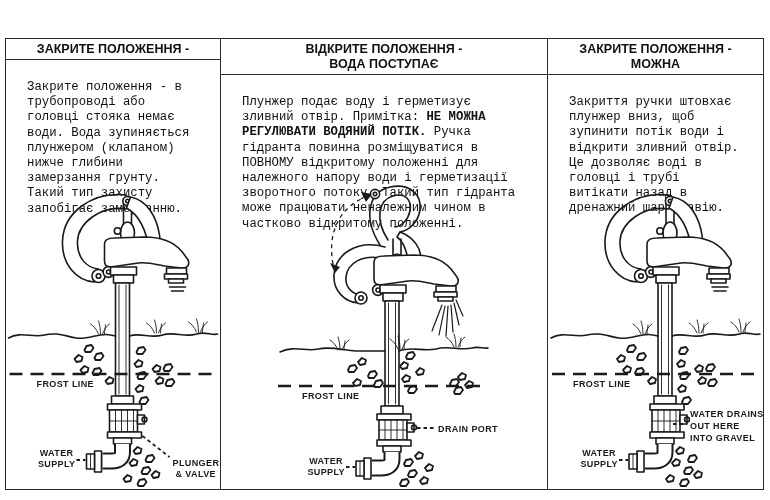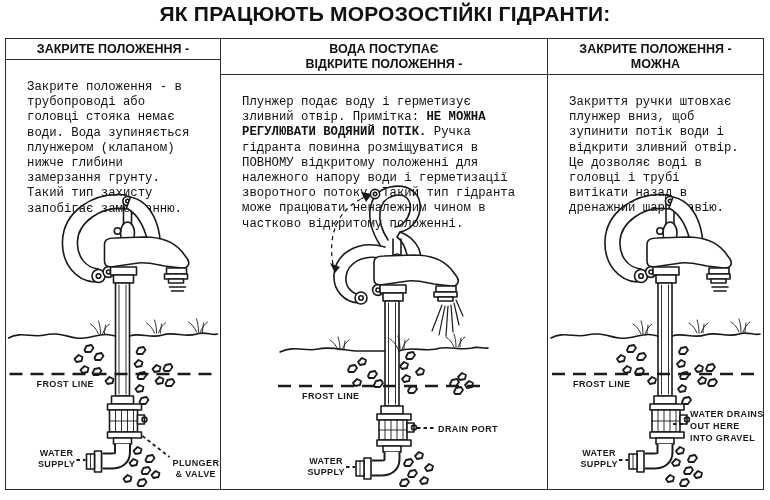--- a/index.html
+++ b/index.html
@@ -209,21 +209,20 @@
         <rect class="sh" x="142" y="275" width="7" height="21"></rect>
         <rect class="sh" x="134" y="278" width="8" height="15"></rect>
         <path class="ln thin" d="M138,278 V293"></path>
         <path class="leader" d="M124,284 H133"></path>
       </g>
     </symbol>
   </defs>
 </svg>
 
 <div class="page">
-  <h1 class="title">ЯК ПРАЦЮЮТЬ МОРОЗОСТІЙКІ ГІДРАНТИ:</h1>
 
   <div class="table">
 
     <section class="col col1">
       <header class="col-header">
         <div>ЗАКРИТЕ ПОЛОЖЕННЯ -</div>
       </header>
       <p class="col-body"><span>Закрите положення - в трубопроводі або головці стояка немає води. Вода зупиняється плунжером (клапаном) нижче глибини замерзання грунту. Такий тип захисту запобігає замерзанню.</span></p>
       <svg class="diagram" viewBox="0 0 213 299">
         <use href="#hydrant-closed"></use>
@@ -231,22 +230,22 @@
         <text class="lbl" text-anchor="end" x="67" y="267">WATER</text>
         <text class="lbl" text-anchor="end" x="69" y="278">SUPPLY</text>
         <path class="leader" d="M136,247 L163,268"></path>
         <text class="lbl" x="166" y="277">PLUNGER</text>
         <text class="lbl" x="169" y="288">&amp; VALVE</text>
       </svg>
     </section>
 
     <section class="col col2">
       <header class="col-header">
+        <div>ВІДКРИТЕ ПОЛОЖЕННЯ -</div>
         <div>ВОДА ПОСТУПАЄ</div>
-        <div>ВІДКРИТЕ ПОЛОЖЕННЯ -</div>
       </header>
       <p class="col-body"><span>Плунжер подає воду і герметизує зливний отвір. Примітка: </span><span class="seg-b">НЕ МОЖНА РЕГУЛЮВАТИ ВОДЯНИЙ ПОТІК.</span><span> Ручка гідранта повинна розміщуватися в ПОВНОМУ відкритому положенні для належного напору води і герметизації зворотного потоку. Такий тип гідранта може працювати неналежним чином в частково відкритому положенні.</span></p>
       <svg class="diagram" viewBox="0 0 324 305">
         <use href="#hydrant-open"></use>
         <text class="lbl" x="80" y="216">FROST LINE</text>
         <path class="leader" d="M195,245 H213"></path>
         <text class="lbl" x="216" y="249">DRAIN PORT</text>
         <text class="lbl" text-anchor="end" x="121" y="281">WATER</text>
         <text class="lbl" text-anchor="end" x="123" y="292">SUPPLY</text>
       </svg>

